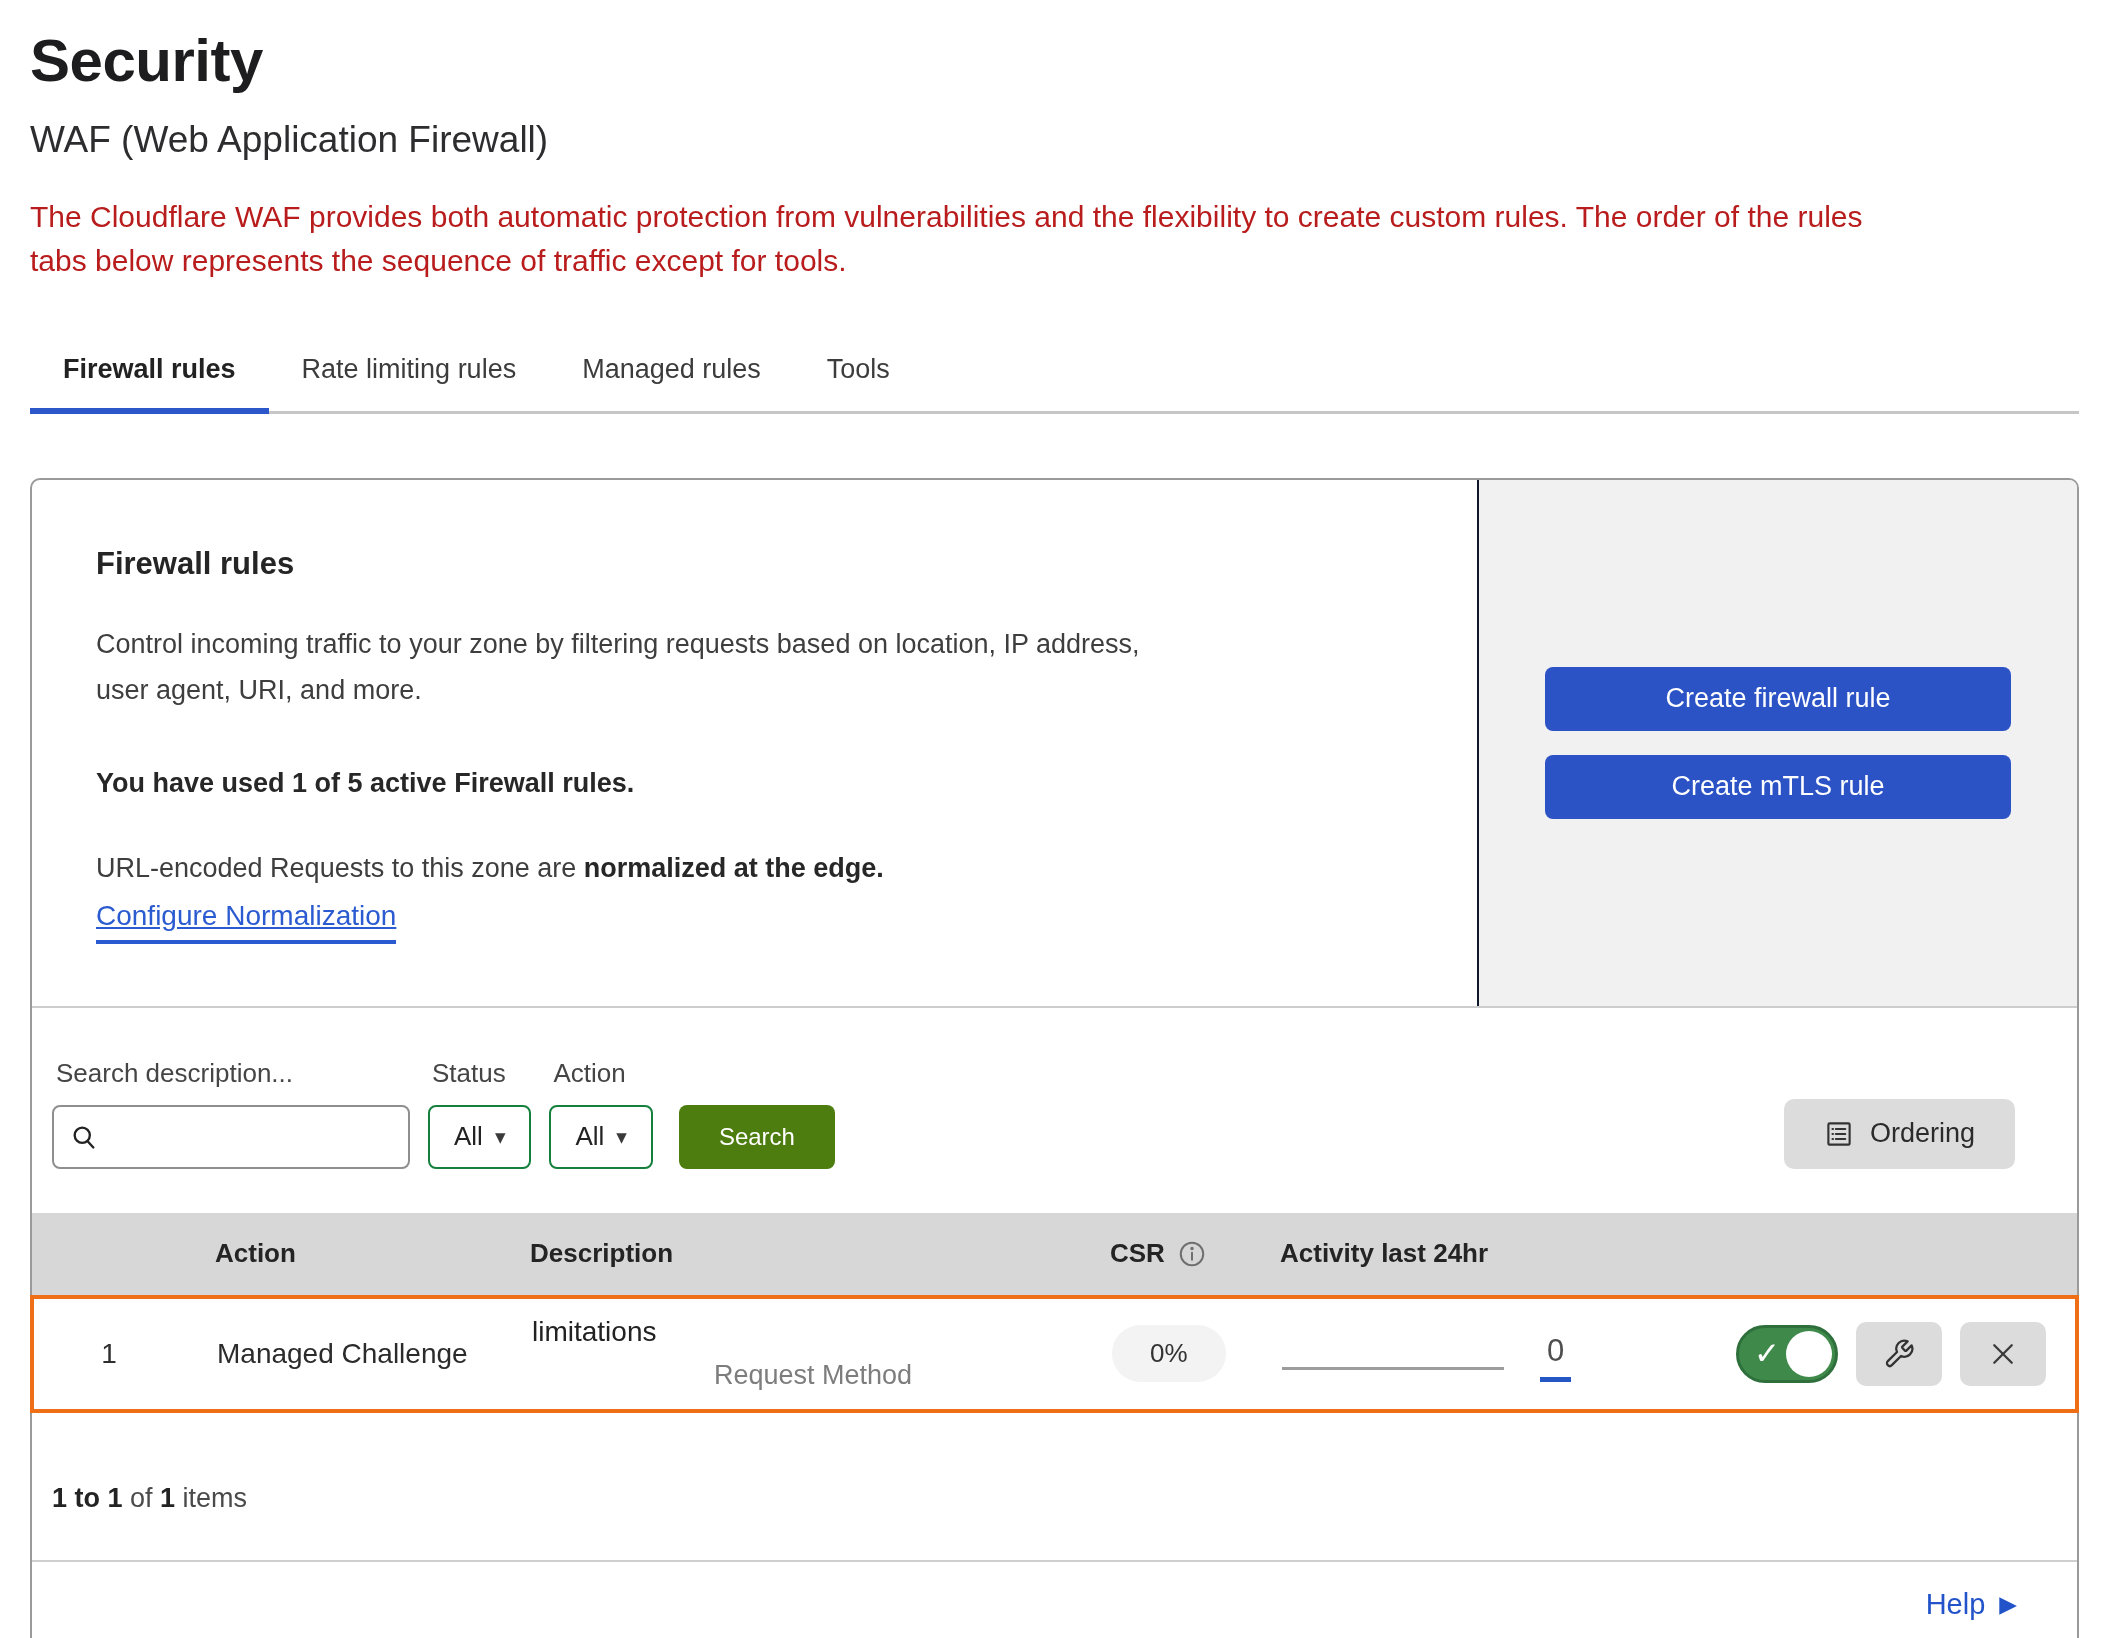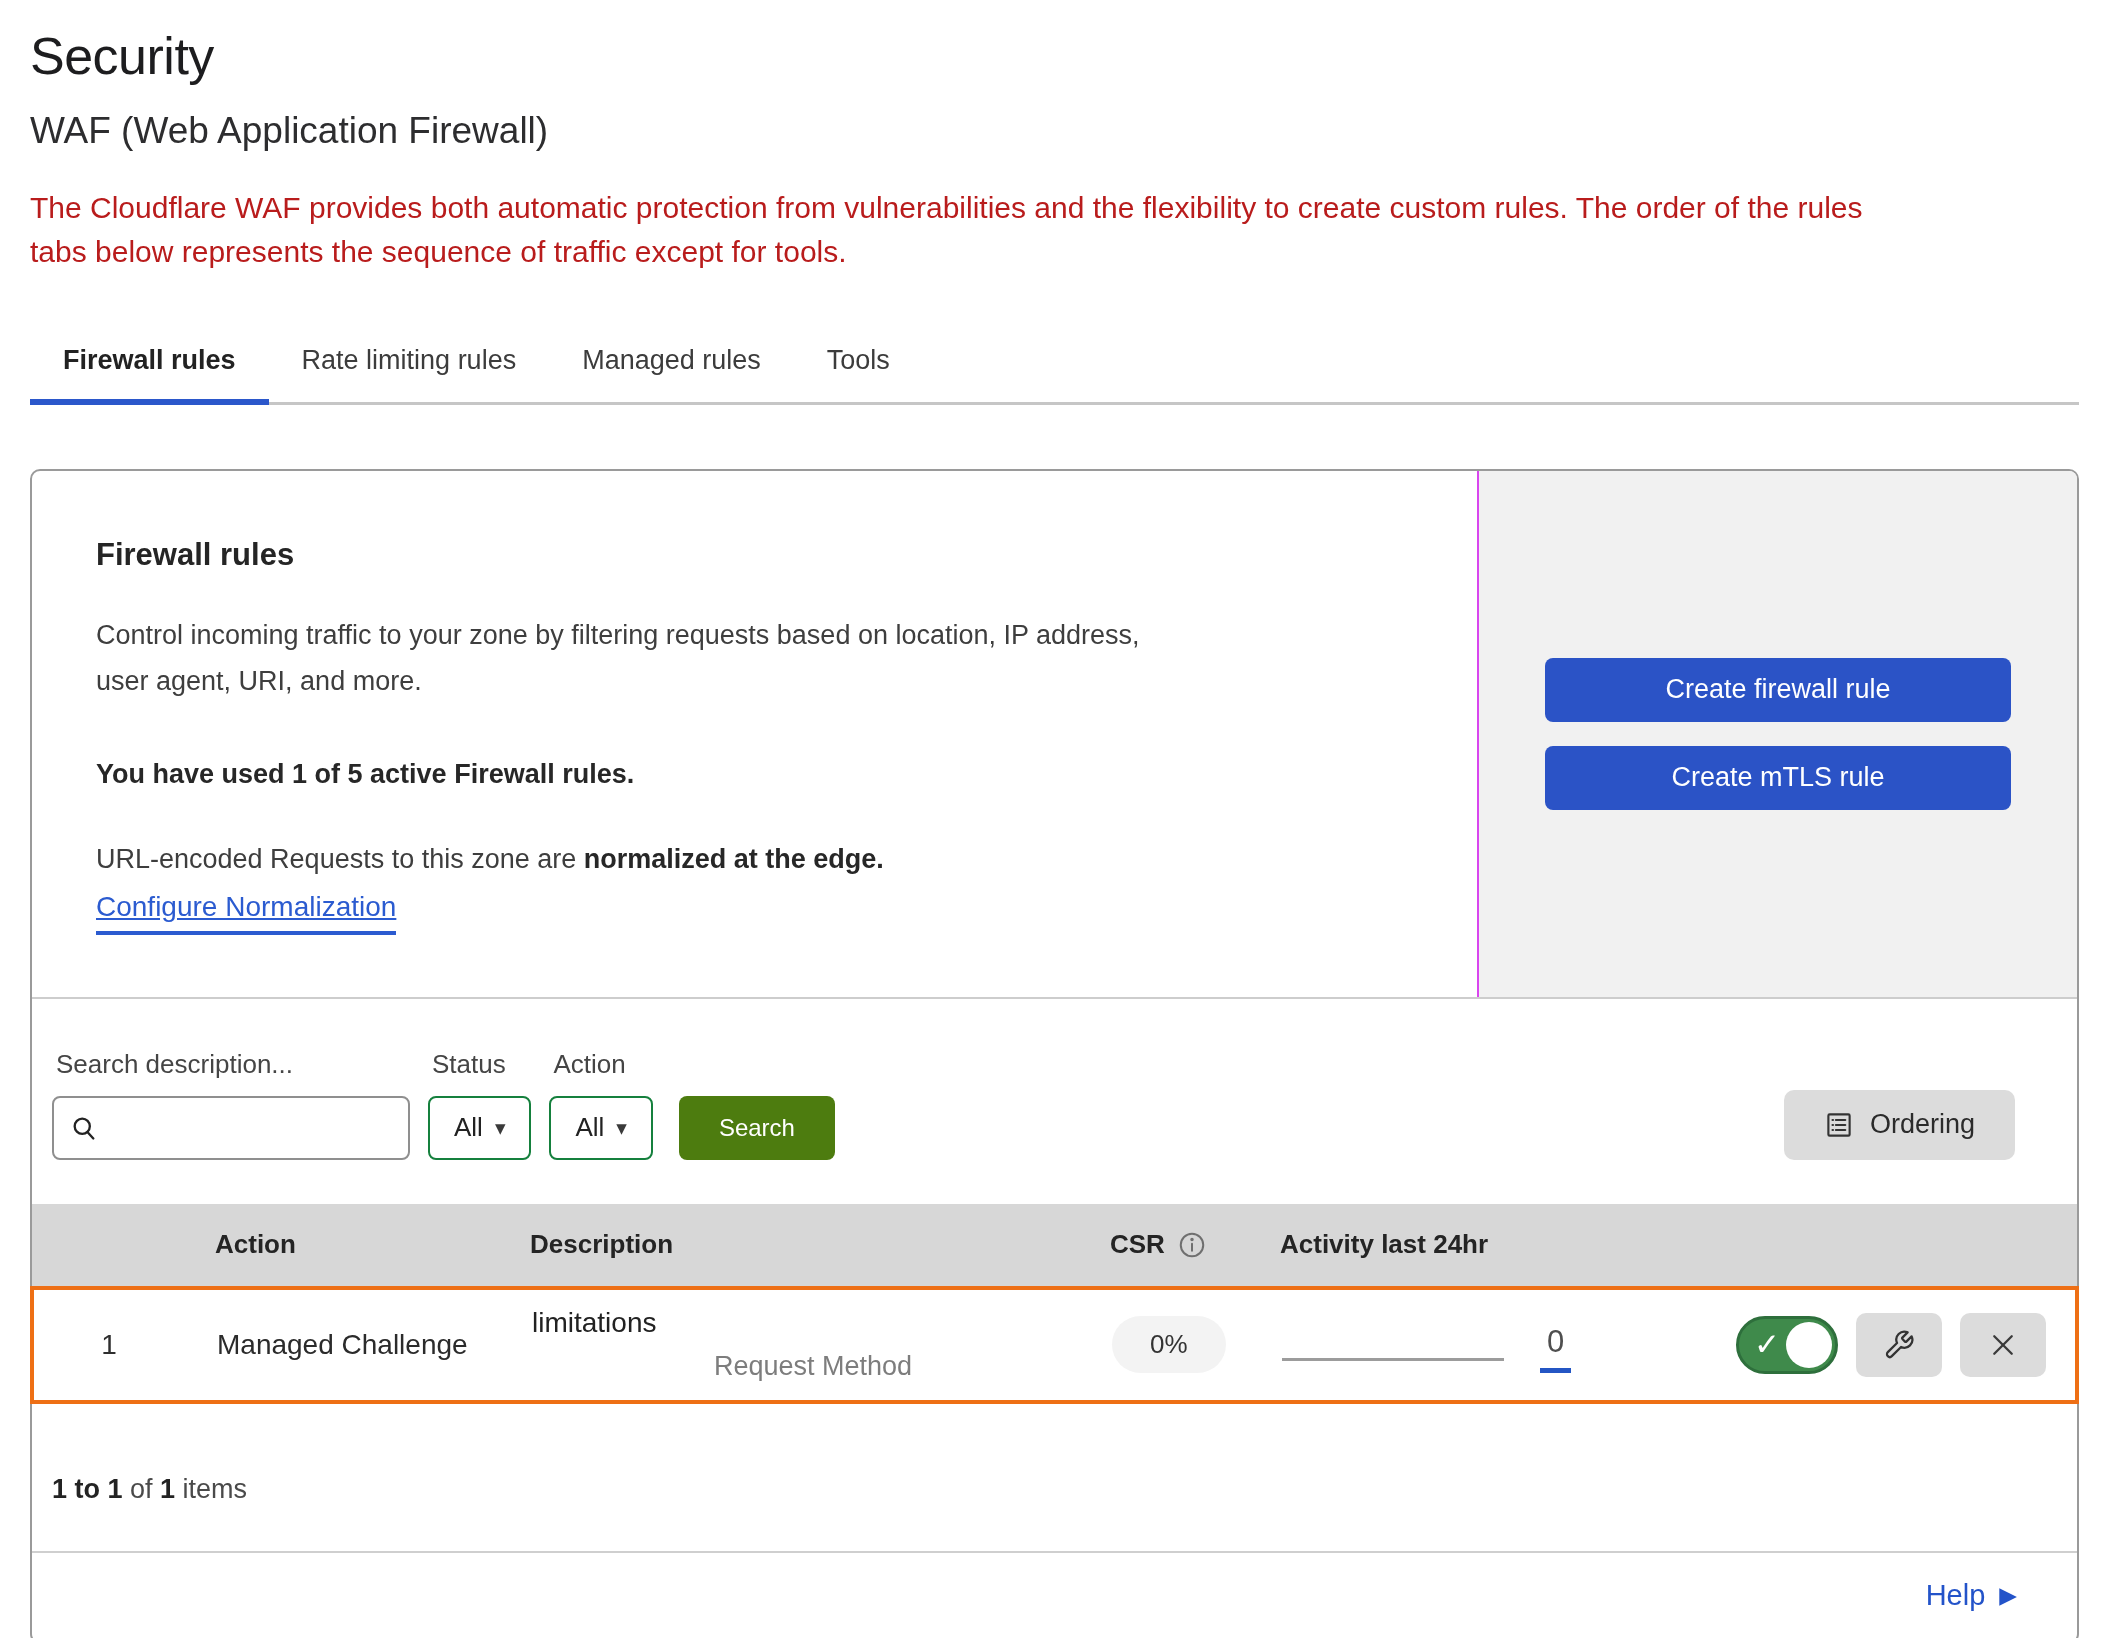--- a/index.html
+++ b/index.html
@@ -6,21 +6,21 @@
   html,body { margin:0; padding:0; background:#fff; }
   body {
     font-family: "Liberation Sans", "DejaVu Sans", sans-serif;
     color:#2e2e2e;
     -webkit-font-smoothing: antialiased;
   }
   .page { width:2114px; height:1638px; padding:26px 35px 18px 30px; overflow:hidden; }
   .content { width:2049px; }
 
   
-  .page-title { font-size:52px; font-weight:400; color:#1d1d1f; margin:0; letter-spacing:-0.5px; }
+  .page-title { font-size:60px; font-weight:700; color:#1d1d1f; margin:0; letter-spacing:-0.5px; }
   .page-subtitle { font-size:37px; font-weight:400; color:#2d2d2f; margin:24px 0 0; }
   .page-desc { margin:34px 0 0; font-size:30px; line-height:1.45; color:#b91c1c; }
   .page-desc span { display:block; }
 
   
   .tabs { display:flex; margin-top:56px; border-bottom:3px solid #c6c6c6; }
   .tab { position:relative; padding:16px 33px 26px; font-size:27px; color:#3c3c3c; cursor:pointer; white-space:nowrap; }
   .tab.active { font-weight:700; color:#222; }
   .tab.active::after { content:""; position:absolute; left:0; right:0; bottom:-3px; height:6px; background:#2b57cb; }
 
@@ -30,21 +30,21 @@
   .card-top { display:flex; align-items:stretch; border-bottom:2px solid #cdcdcd; min-height:518px; }
   .card-top-left { flex:1; padding:66px 40px 62px 64px; }
   .overview-heading { font-size:31px; font-weight:700; color:#252525; margin:0 0 40px; }
   .overview-desc { font-size:27px; line-height:1.7; color:#3e3e3e; }
   .overview-desc span { display:block; }
   .overview-usage { margin-top:54px; font-size:27px; font-weight:700; color:#272727; }
   .overview-norm { margin-top:54px; font-size:27px; color:#3e3e3e; }
   .overview-norm b { color:#272727; }
   .config-link { display:inline-block; margin-top:16px; font-size:28px; color:#2b5bd0; border-bottom:4px solid #2b5bd0; padding-bottom:8px; cursor:pointer;text-decoration:underline; }
 
-  .card-top-right { width:600px; flex:none; background:#f1f1f1; border-left:2px solid #d946ef;
+  .card-top-right { width:600px; flex:none; background:#f1f1f1; border-left:2px solid #0f172a;
     border-radius:0 8px 0 0; display:flex; flex-direction:column; justify-content:center; gap:24px; padding:0 66px; }
   .btn-primary { display:block; width:100%; height:64px; border:none; border-radius:8px;
     background:#2b53c6; color:#fff; font-size:27px; font-family:inherit; cursor:pointer; }
 
   
   .filters { display:flex; align-items:flex-end; gap:18px; padding:34px 62px 44px 20px; }
   .field-label { display:block; font-size:26px; color:#454545; margin:16px 0 16px 4px; }
   .search-box { width:358px; height:64px; border:2px solid #8f8f8f; border-radius:8px; background:#fff;
     display:flex; align-items:center; padding:0 16px; }
   .search-box input { border:none; outline:none; flex:1; font-size:26px; font-family:inherit; margin-left:10px; min-width:0; }

